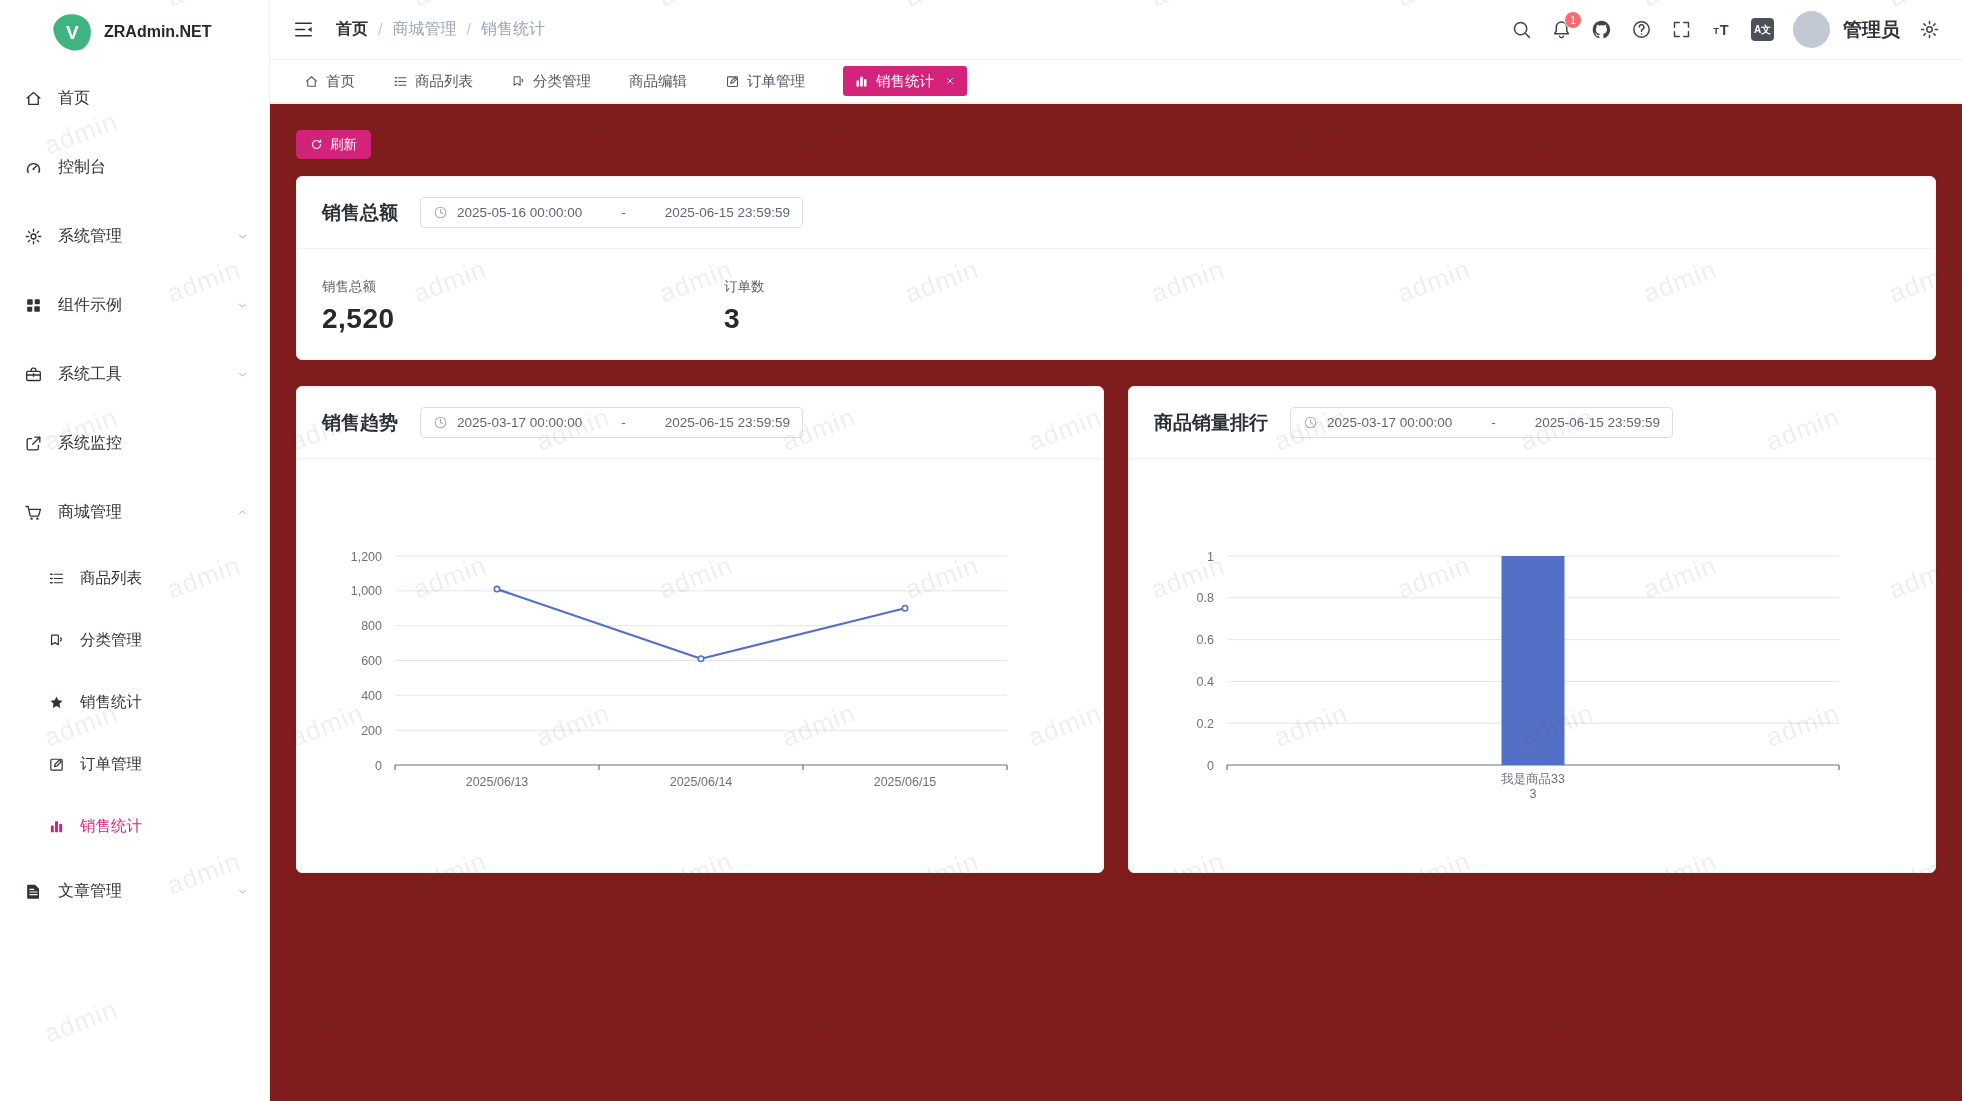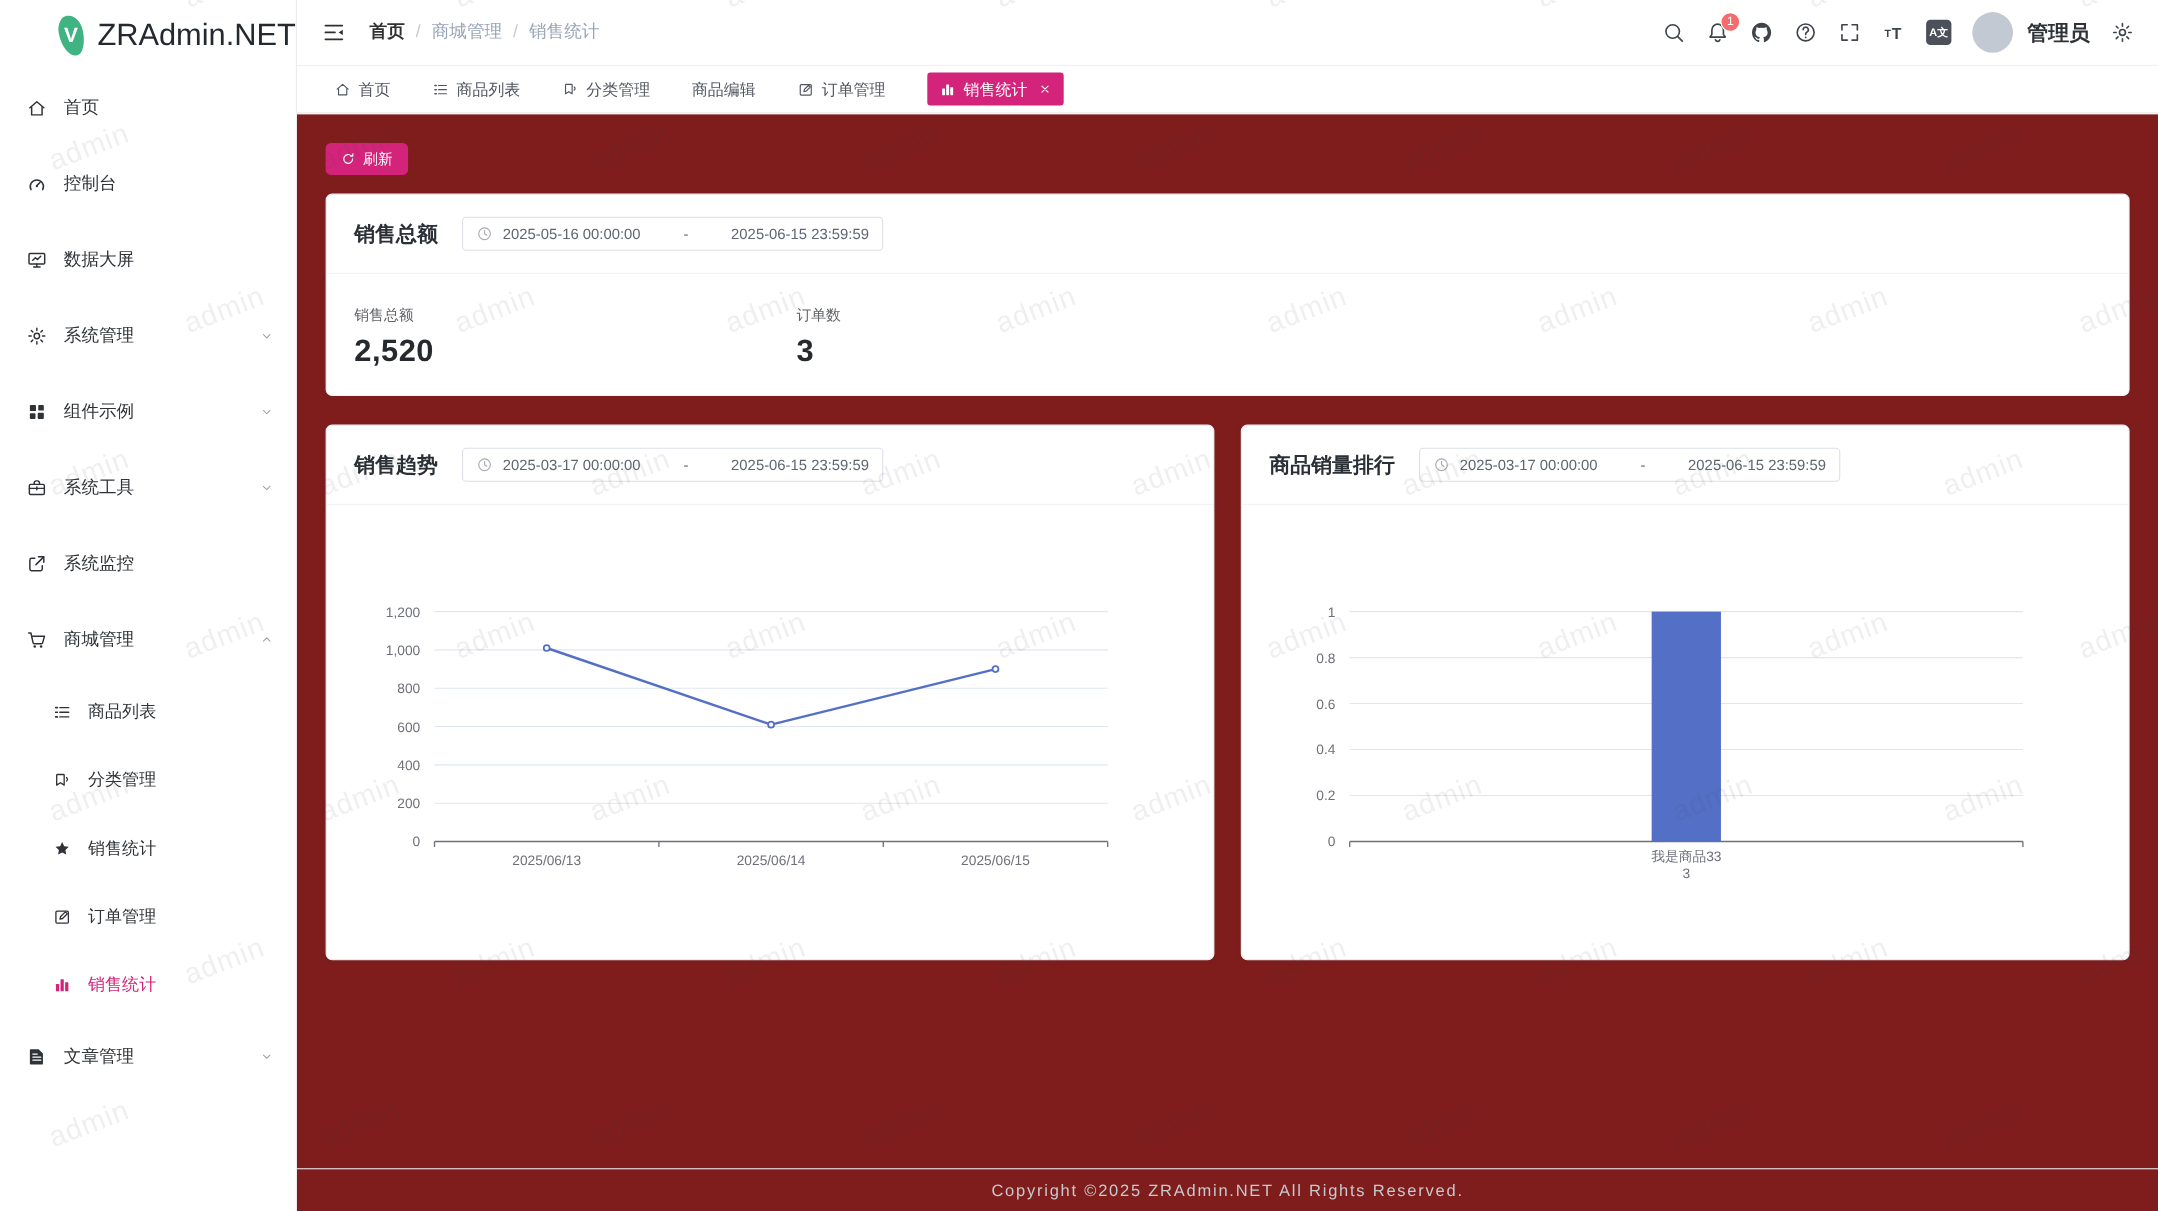--- a/index.html
+++ b/index.html
@@ -14,21 +14,21 @@
   html,body{width:1962px;height:1101px;overflow:hidden}
   body{position:relative;background:#f4f5f7;font-family:"Liberation Sans","DejaVu Sans",sans-serif;color:var(--txt)}
   .ic{display:inline-flex;flex:0 0 auto}
   .ic svg{width:100%;height:100%}
 
   
   .sidebar{position:absolute;left:0;top:0;width:270px;height:1101px;background:#fff;border-right:1px solid #ededf0;z-index:2}
   .logo{height:64px;display:flex;align-items:center;gap:13px;padding-left:54px;cursor:pointer}
   .logo-mark{width:37px;height:37px;background:#3fb381;border-radius:46% 54% 42% 58% / 38% 46% 54% 62%;display:grid;place-items:center;transform:rotate(-10deg)}
   .logo-mark span{color:#fff;font-weight:700;font-size:19px;transform:rotate(10deg)}
-  .logo-text{font-size:28px;font-weight:400;color:#24292f}
+  .logo-text{font-size:16px;font-weight:700;color:#24292f}
   .nav-item{height:69px;display:flex;align-items:center;padding:0 20px 0 24px;font-size:16px;color:#2f3337;cursor:pointer}
   .nav-item .mico{width:19px;height:19px;margin-right:15px;color:#2f3337}
   .nav-item .chev{width:13px;height:13px;margin-left:auto;color:#9aa0a6}
   .sub-item{height:62px;padding-left:48px;font-size:15.5px}
   .sub-item .mico{width:17px;height:17px}
   .nav-item.active,.nav-item.active .mico{color:var(--accent)}
 
   
   .main{position:absolute;left:270px;top:0;right:0;bottom:0}
   .topbar{height:60px;background:#fff;display:flex;align-items:center;padding:0 22px;border-bottom:1px solid #f1f1f3}
@@ -104,30 +104,20 @@
         </div>
         <div class="nav-item">
           <span class="ic mico">
             <svg viewBox="0 0 24 24" fill="none" stroke="currentColor" stroke-width="1.7" stroke-linecap="round" stroke-linejoin="round">
               <path d="M5.3 18.2a7.6 7.6 0 1 1 13.4 0"></path>
               <path d="M12 13.6 15.6 10"></path>
               <circle cx="12" cy="14.2" r="1.3" fill="currentColor" stroke="none"></circle>
             </svg>
           </span>
           <span>控制台</span>
-        </div>
-        <div class="nav-item">
-          <span class="ic mico">
-            <svg viewBox="0 0 24 24" fill="none" stroke="currentColor" stroke-width="1.7" stroke-linecap="round" stroke-linejoin="round">
-              <rect x="3" y="4.3" width="18" height="12.2" rx="1.2"></rect>
-              <path d="M12 16.5v3.3M8.3 19.8h7.4"></path>
-              <path d="M7.3 12.2l3-3 2.4 2 3.8-3.6"></path>
-            </svg>
-          </span>
-          <span>数据大屏</span>
         </div>
         <div class="nav-item">
           <span class="ic mico">
             <svg viewBox="0 0 24 24" fill="none" stroke="currentColor" stroke-width="1.7" stroke-linecap="round" stroke-linejoin="round">
               <circle cx="12" cy="12" r="3.1"></circle>
               <path d="M12 2.9v2.6M12 18.5v2.6M2.9 12h2.6M18.5 12h2.6M5.6 5.6l1.8 1.8M16.6 16.6l1.8 1.8M18.4 5.6l-1.8 1.8M7.4 16.6l-1.8 1.8"></path>
             </svg>
           </span>
           <span>系统管理</span>
           <span class="ic chev">
@@ -498,21 +488,20 @@
               <line x1="98" y1="306" x2="710" y2="306" stroke="#6e7079" stroke-width="1.2"></line>
               <line x1="98" y1="306" x2="98" y2="311" stroke="#6e7079" stroke-width="1.2"></line>
               <line x1="710" y1="306" x2="710" y2="311" stroke="#6e7079" stroke-width="1.2"></line>
               <rect x="372.5" y="97" width="63" height="209" fill="#5470c6"></rect>
               <text x="404" y="324" text-anchor="middle" fill="#6e7079" font-size="12.5"><tspan x="404" dy="0">我是商品33</tspan><tspan x="404" dy="15">3</tspan></text>
             </svg>
         </section>
 
       </div>
 
-      <footer class="footer">Copyright ©2025 ZRAdmin.NET All Rights Reserved.</footer>
     </div>
   </main>
 </div>
 
 <div id="watermark">
     <span class="wm" style="left: 166px; top: -30px;">admin</span>
     <span class="wm" style="left: 412px; top: -30px;">admin</span>
     <span class="wm" style="left: 658px; top: -30px;">admin</span>
     <span class="wm" style="left: 904px; top: -30px;">admin</span>
     <span class="wm" style="left: 1150px; top: -30px;">admin</span>

